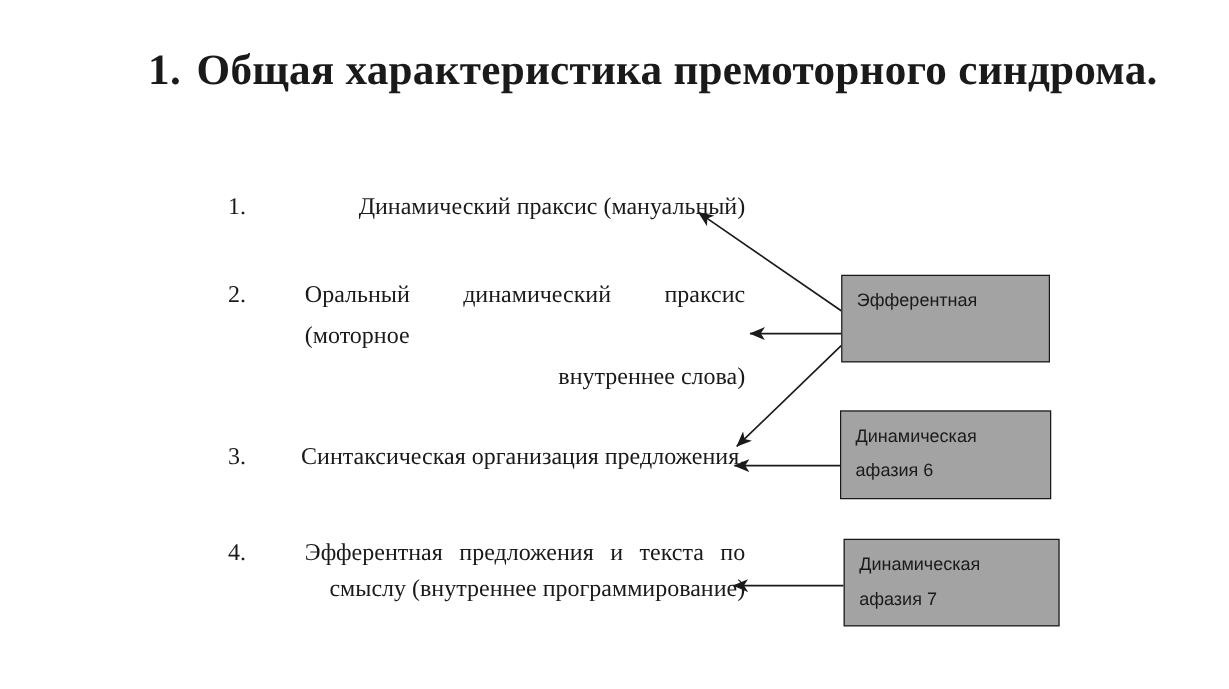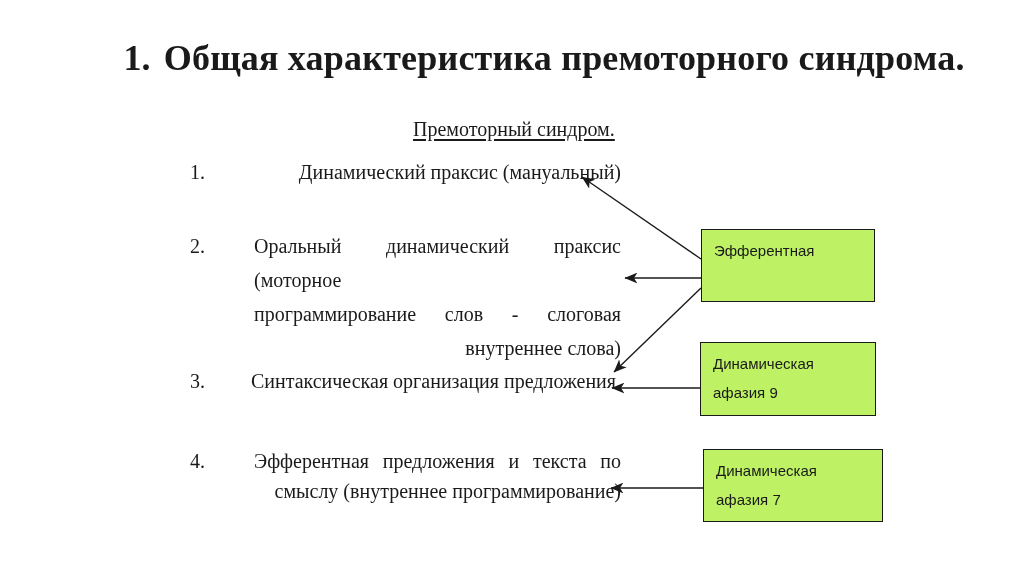--- a/index.html
+++ b/index.html
@@ -19,21 +19,21 @@
   .item{position:absolute;left:190px;font-size:20px;}
   .item .num{position:absolute;left:0;top:0;}
   .item .lines{margin-left:28px;width:403px;}
   .line{text-align:right;}
   .line.jl{text-align:justify;text-align-last:justify;margin-left:36px;}
   .item1{top:160px;line-height:25px;}
   .item2{top:229px;line-height:34px;}
   .item3{top:369px;line-height:25px;}
   .item4{top:446px;line-height:30px;}
   .box{
-    position:absolute;box-sizing:border-box;border:1.5px solid #1a1a1a;background:#bef264;
+    position:absolute;box-sizing:border-box;border:1.5px solid #1a1a1a;background:#a3a3a3;
     font-family:"Liberation Sans",sans-serif;font-size:15px;line-height:29px;
     padding:6px 6px 0 12px;
   }
   .box1{left:701px;top:229px;width:174px;height:73px;}
   .box2{left:700px;top:342px;width:176px;height:74px;}
   .box3{left:703px;top:449px;width:180px;height:73px;}
   .arrows{position:absolute;left:0;top:0;width:1024px;height:574px;pointer-events:none;}
   .arrows line{stroke:currentColor;stroke-width:1.4;}
 </style>
 </head>
@@ -49,34 +49,32 @@
     </defs>
   <line x1="701" y1="259" x2="582" y2="177" marker-end="url(#ah)"></line>
       <line x1="701" y1="278" x2="625" y2="278" marker-end="url(#ah)"></line>
       <line x1="701" y1="288" x2="614" y2="372" marker-end="url(#ah)"></line>
       <line x1="700" y1="388" x2="612" y2="388" marker-end="url(#ah)"></line>
       <line x1="703" y1="488" x2="611" y2="488" marker-end="url(#ah)"></line>
     </svg>
 
   <div class="title"><span class="title-num">1.</span><span>Общая характеристика премоторного синдрома.</span></div>
 
-  <div class="heading">Премоторный синдром.</div>
 
   <div class="item item1">
     <span class="num">1.</span>
     <div class="lines">
       <div class="line">Динамический праксис (мануальный)</div>
     </div>
   </div>
 
   <div class="item item2">
     <span class="num">2.</span>
     <div class="lines">
       <div class="line jl">Оральный динамический праксис (моторное</div>
-      <div class="line jl">программирование слов - слоговая</div>
       <div class="line">внутреннее слова)</div>
     </div>
   </div>
 
   <div class="item item3">
     <span class="num">3.</span>
     <div class="lines">
       <div class="line">Синтаксическая организация предложения.</div>
     </div>
   </div>
@@ -88,21 +86,21 @@
       <div class="line">смыслу (внутреннее программирование)</div>
     </div>
   </div>
 
   <div class="box box1">
     <div class="box-line">Эфферентная</div>
   </div>
 
   <div class="box box2">
     <div class="box-line">Динамическая</div>
-    <div class="box-line">афазия 9</div>
+    <div class="box-line">афазия 6</div>
   </div>
 
   <div class="box box3">
     <div class="box-line">Динамическая</div>
     <div class="box-line">афазия 7</div>
   </div>
 
 </div>
 
 </body></html>

